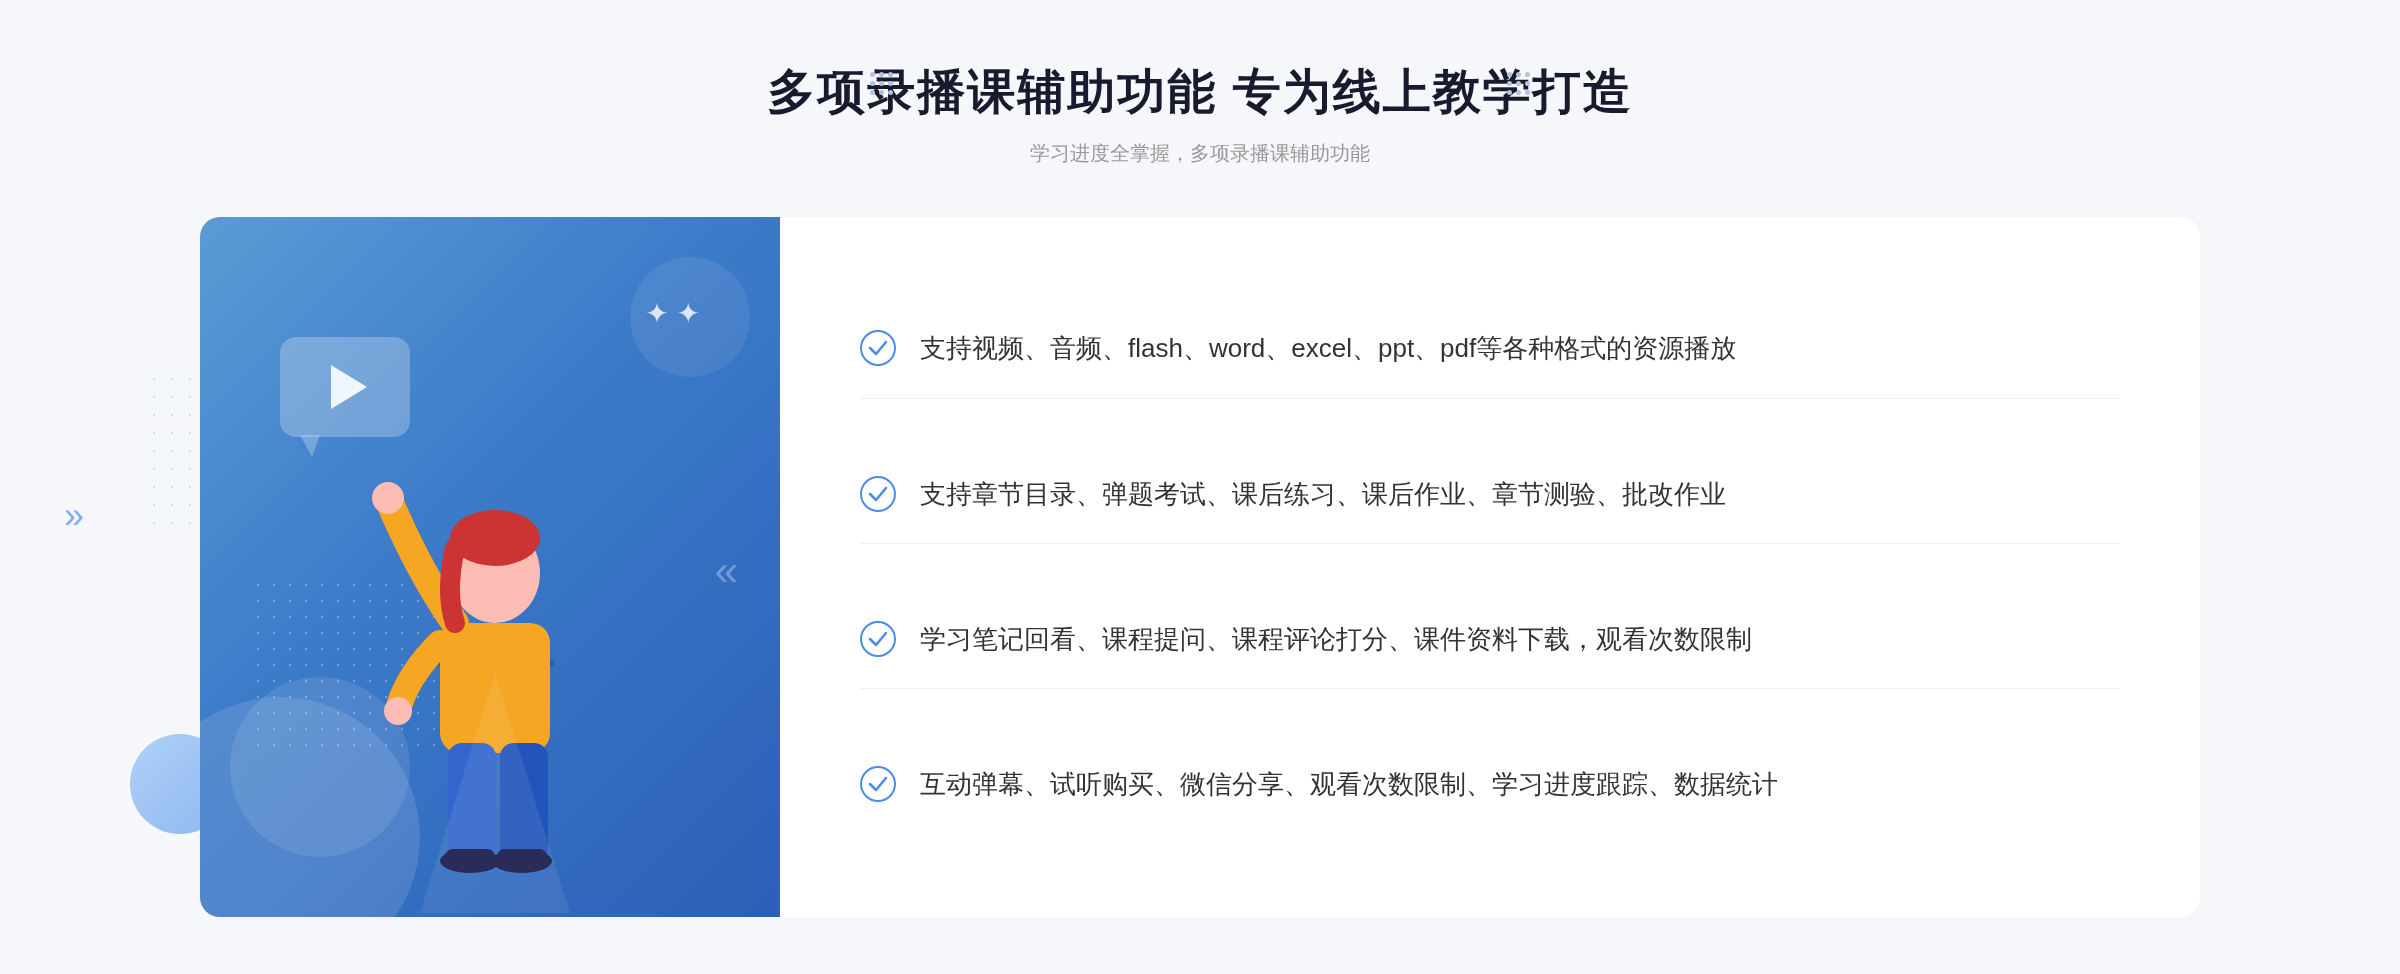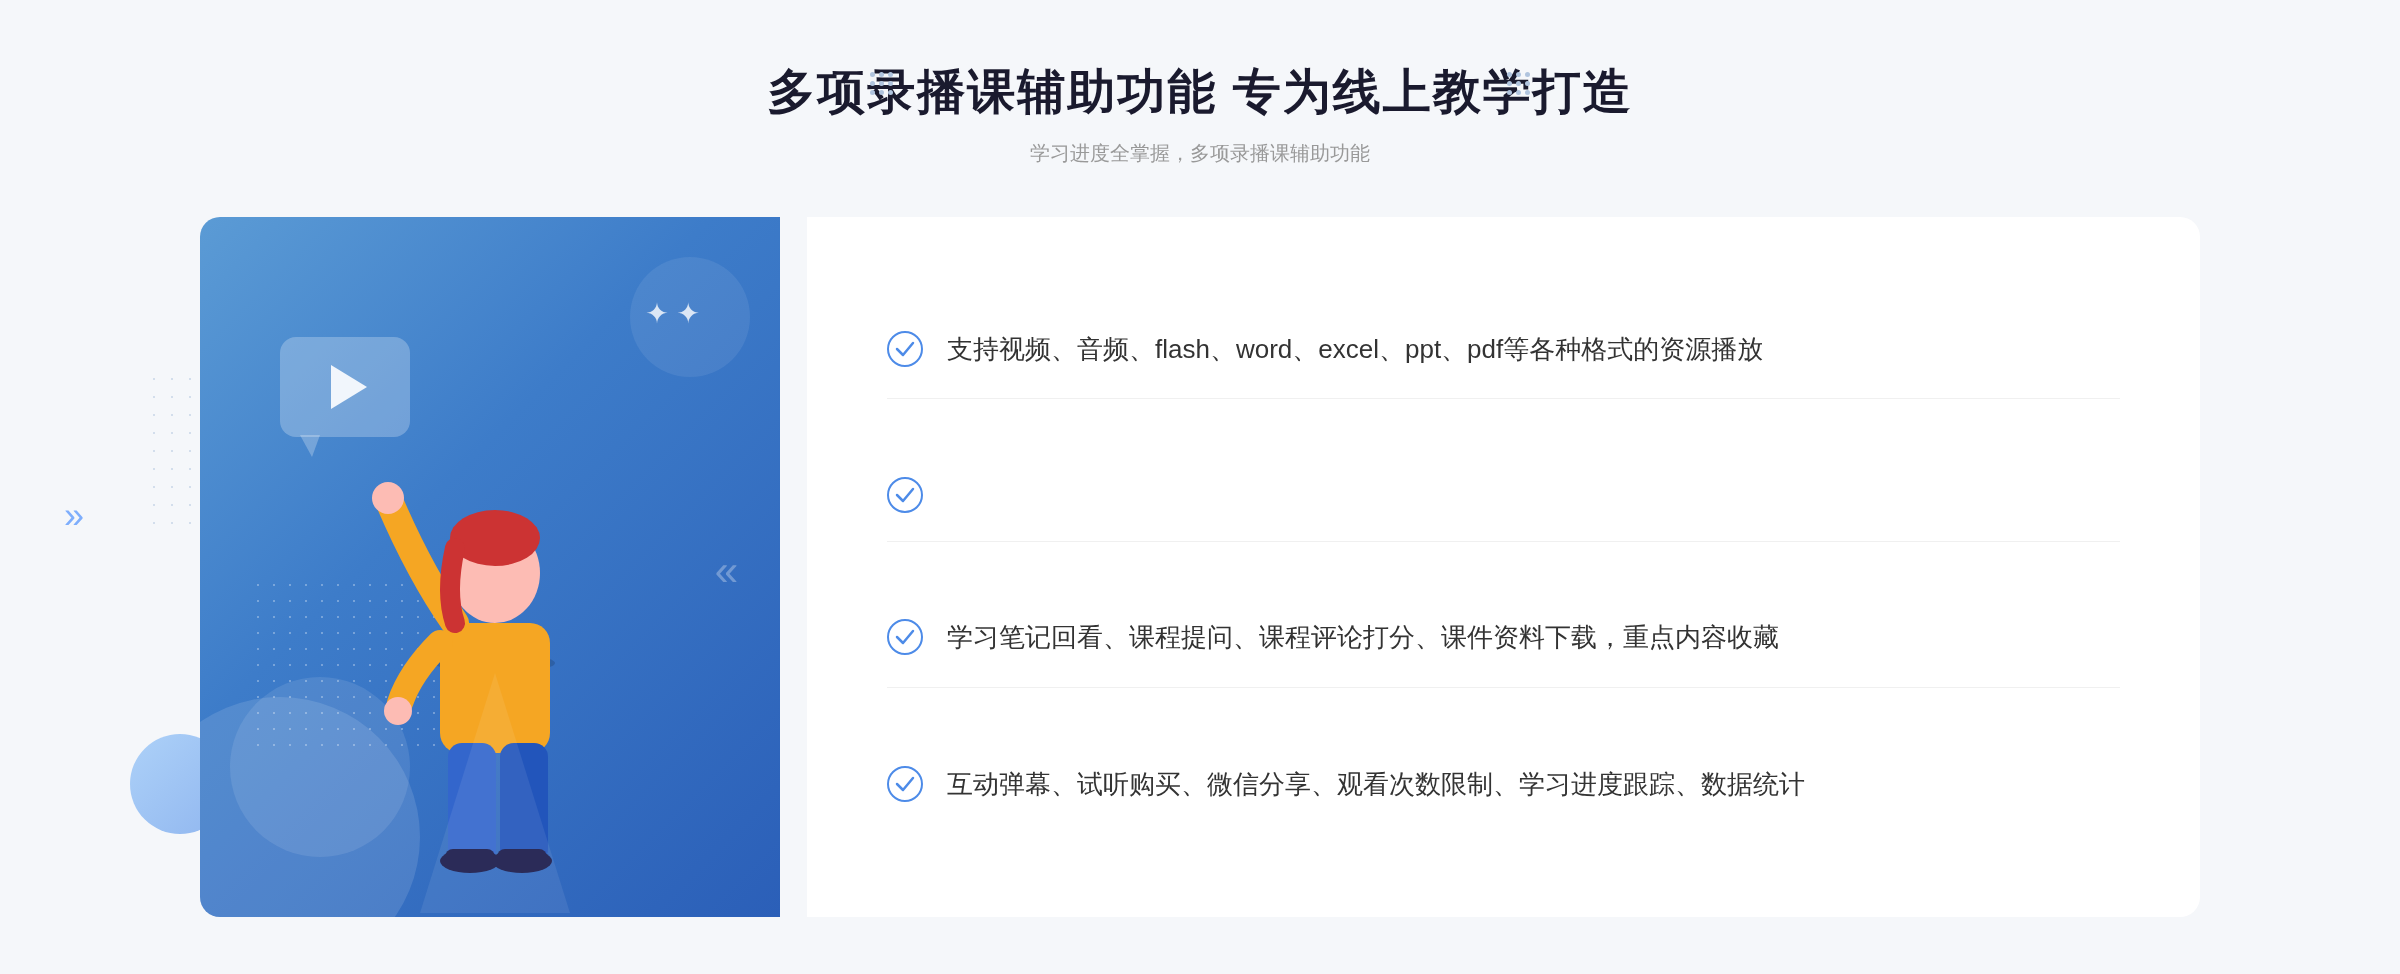--- a/index.html
+++ b/index.html
@@ -225,21 +225,20 @@
 
     
     .features-card {
       flex: 1;
       background: white;
       border-radius: 0 20px 20px 0;
       padding: 60px 80px;
       display: flex;
       flex-direction: column;
       justify-content: space-around;
-      margin-left: 27px;
     }
 
     .feature-item {
       display: flex;
       align-items: flex-start;
       gap: 24px;
       padding: 28px 0;
       border-bottom: 1px solid #f0f0f0;
     }
 
@@ -392,30 +391,31 @@
         <span class="feature-text">支持视频、音频、flash、word、excel、ppt、pdf等各种格式的资源播放</span>
       </div>
 
       <div class="feature-item">
         <div class="check-icon">
           <svg viewBox="0 0 36 36" fill="none" xmlns="http://www.w3.org/2000/svg">
             <circle cx="18" cy="18" r="17" stroke="#4d8be8" stroke-width="2" fill="none"></circle>
             <path d="M10 18 L16 24 L26 12" stroke="#4d8be8" stroke-width="2.5" stroke-linecap="round" stroke-linejoin="round"></path>
           </svg>
         </div>
+        <span class="feature-text">支持章节目录、弹题考试、课后练习、课后作业、章节测验、批改作业</span>
       </div>
 
       <div class="feature-item">
         <div class="check-icon">
           <svg viewBox="0 0 36 36" fill="none" xmlns="http://www.w3.org/2000/svg">
             <circle cx="18" cy="18" r="17" stroke="#4d8be8" stroke-width="2" fill="none"></circle>
             <path d="M10 18 L16 24 L26 12" stroke="#4d8be8" stroke-width="2.5" stroke-linecap="round" stroke-linejoin="round"></path>
           </svg>
         </div>
-        <span class="feature-text">学习笔记回看、课程提问、课程评论打分、课件资料下载，重点内容收藏</span>
+        <span class="feature-text">学习笔记回看、课程提问、课程评论打分、课件资料下载，观看次数限制</span>
       </div>
 
       <div class="feature-item">
         <div class="check-icon">
           <svg viewBox="0 0 36 36" fill="none" xmlns="http://www.w3.org/2000/svg">
             <circle cx="18" cy="18" r="17" stroke="#4d8be8" stroke-width="2" fill="none"></circle>
             <path d="M10 18 L16 24 L26 12" stroke="#4d8be8" stroke-width="2.5" stroke-linecap="round" stroke-linejoin="round"></path>
           </svg>
         </div>
         <span class="feature-text">互动弹幕、试听购买、微信分享、观看次数限制、学习进度跟踪、数据统计</span>

